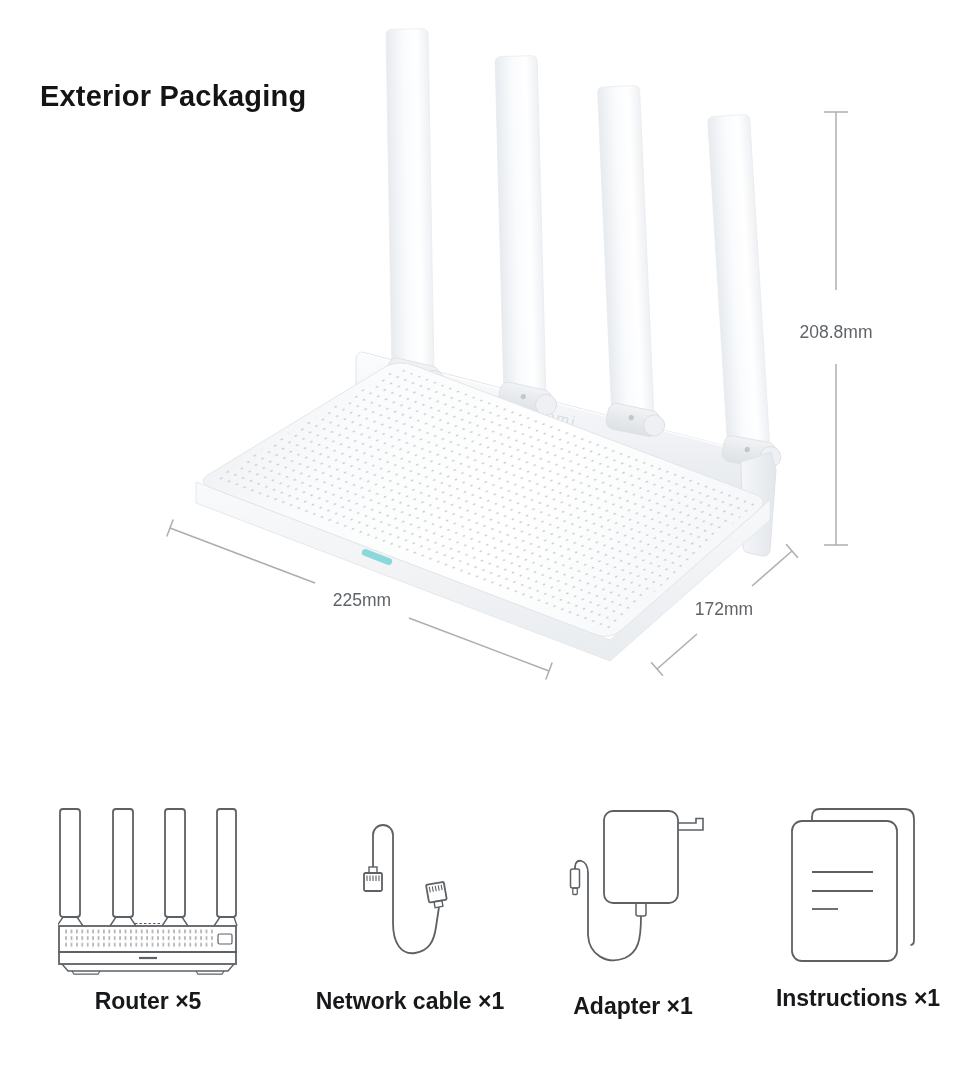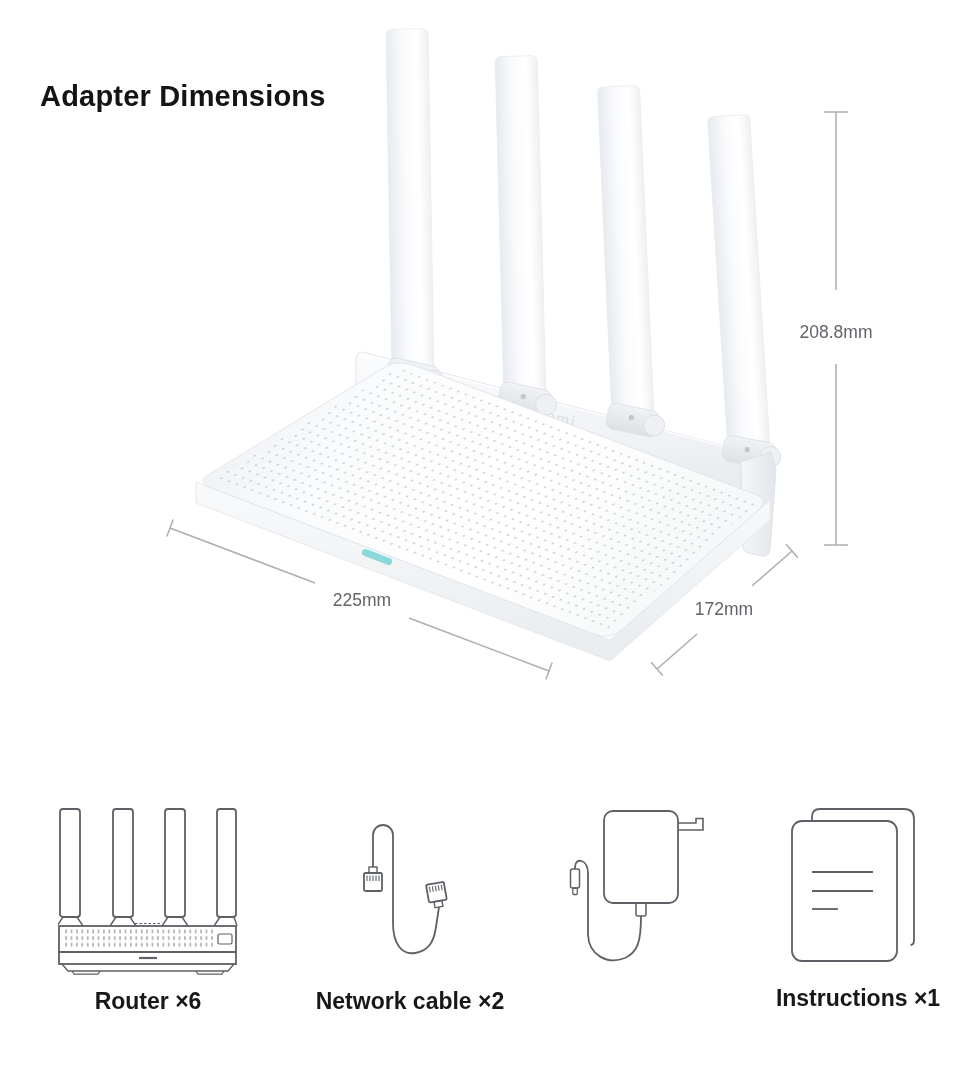--- a/index.html
+++ b/index.html
@@ -12,21 +12,21 @@
   .dim-label{font-size:17.5px;fill:#606468;}
   .brand-label{font-size:16px;fill:#d9dce0;letter-spacing:2px;}
   .pkg-item-label{position:absolute;color:#17181a;font-size:23px;font-weight:600;text-align:center;}
   .pkg-icon{position:absolute;}
 </style>
 </head>
 <body>
 
 <div id="page">
 
-  <h2 id="exterior-title" class="section-title">Adapter Dimensions</h2>
+  <h2 id="exterior-title" class="section-title">Exterior Packaging</h2>
 
   <svg id="router-scene" width="968" height="700" viewBox="0 0 968 700">
     <defs>
       <linearGradient id="antGrad" x1="0" y1="0" x2="1" y2="0">
         <stop offset="0" stop-color="#e7eaee"></stop>
         <stop offset="0.14" stop-color="#eef1f4"></stop>
         <stop offset="0.4" stop-color="#fafbfd"></stop>
         <stop offset="0.72" stop-color="#ffffff"></stop>
         <stop offset="1" stop-color="#eef0f3"></stop>
       </linearGradient>
@@ -158,21 +158,21 @@
     <rect x="1" y="123" width="177" height="26"></rect>
     <rect x="4" y="126" width="152" height="20" fill="url(#ventPat)" stroke="none"></rect>
     <rect x="160" y="131" width="14" height="10" rx="1.5" stroke-width="1.2"></rect>
     <line x1="77" y1="120.5" x2="103" y2="120.5" stroke-width="1.2" stroke-dasharray="2.5 2"></line>
     <rect x="1" y="149" width="177" height="12"></rect>
     <line x1="81" y1="155" x2="99" y2="155" stroke-width="2.2"></line>
     <path d="M4,161 L10,168 L170,168 L176,161" stroke-width="1.4"></path>
     <path d="M14,168 L16,171.2 L40,171.2 L42,168" stroke-width="1.2"></path>
     <path d="M138,168 L140,171.2 L164,171.2 L166,168" stroke-width="1.2"></path>
   </svg>
-  <div class="pkg-item-label" style="left:48px;top:988px;width:200px;">Router ×6</div>
+  <div class="pkg-item-label" style="left:48px;top:988px;width:200px;">Router ×5</div>
 
   <svg class="pkg-icon" style="left:335px;top:803px;" width="150" height="170" viewBox="0 0 150 170" fill="none" stroke="#5d6165" stroke-width="1.8">
     <path d="M38,64 L38,32 A10,10 0 0 1 58,32 L58,120 C58,140 66,152 80,150 C94,148 99,138 101,124 L104,104"></path>
     <g transform="translate(38,64)">
       <rect x="-4" y="0" width="8" height="6" stroke-width="1.4"></rect>
       <rect x="-9" y="6" width="18" height="18" rx="1.5"></rect>
       <line x1="-6" y1="8.5" x2="-6" y2="14" stroke-width="1.1"></line>
       <line x1="-3" y1="8.5" x2="-3" y2="14" stroke-width="1.1"></line>
       <line x1="0" y1="8.5" x2="0" y2="14" stroke-width="1.1"></line>
       <line x1="3" y1="8.5" x2="3" y2="14" stroke-width="1.1"></line>
@@ -181,30 +181,31 @@
     <g transform="translate(104,104) rotate(-10)">
       <rect x="-4" y="-6" width="8" height="6" stroke-width="1.4"></rect>
       <rect x="-9" y="-24" width="18" height="18" rx="1.5"></rect>
       <line x1="-6" y1="-21.5" x2="-6" y2="-16" stroke-width="1.1"></line>
       <line x1="-3" y1="-21.5" x2="-3" y2="-16" stroke-width="1.1"></line>
       <line x1="0" y1="-21.5" x2="0" y2="-16" stroke-width="1.1"></line>
       <line x1="3" y1="-21.5" x2="3" y2="-16" stroke-width="1.1"></line>
       <line x1="6" y1="-21.5" x2="6" y2="-16" stroke-width="1.1"></line>
     </g>
   </svg>
-  <div class="pkg-item-label" style="left:280px;top:988px;width:260px;">Network cable ×2</div>
+  <div class="pkg-item-label" style="left:280px;top:988px;width:260px;">Network cable ×1</div>
 
   <svg class="pkg-icon" style="left:557px;top:803px;" width="150" height="172" viewBox="0 0 150 172" fill="none" stroke="#5d6165" stroke-width="1.8">
     <rect x="47" y="8" width="74" height="92" rx="9"></rect>
     <path d="M121,20 L139,20 L139,15.5 L146,15.5 L146,27 L121,27" stroke-width="1.6"></path>
     <rect x="79" y="100" width="10" height="13" rx="2" stroke-width="1.5"></rect>
     <path d="M84,113 C84,138 81,149 68,155 C50,162 32,152 31,132 L31,70 C31,56 18,54 18,64 L18,66"></path>
     <rect x="13.5" y="66" width="9" height="19" rx="2" stroke-width="1.5"></rect>
     <rect x="15.8" y="85" width="4.5" height="6.5" rx="1" stroke-width="1.3"></rect>
   </svg>
+  <div class="pkg-item-label" style="left:523px;top:993px;width:220px;">Adapter ×1</div>
 
   <svg class="pkg-icon" style="left:785px;top:803px;" width="150" height="168" viewBox="0 0 150 168" fill="none" stroke="#5d6165" stroke-width="1.8">
     <path d="M27,18 L27,14 Q27,6 35,6 L119,6 Q129,6 129,16 L129,137 Q129,142 125.5,142"></path>
     <rect x="7" y="18" width="105" height="140" rx="10" fill="#ffffff"></rect>
     <line x1="27" y1="69" x2="88" y2="69"></line>
     <line x1="27" y1="88" x2="88" y2="88"></line>
     <line x1="27" y1="106" x2="53" y2="106"></line>
   </svg>
   <div class="pkg-item-label" style="left:738px;top:985px;width:240px;">Instructions ×1</div>
 

